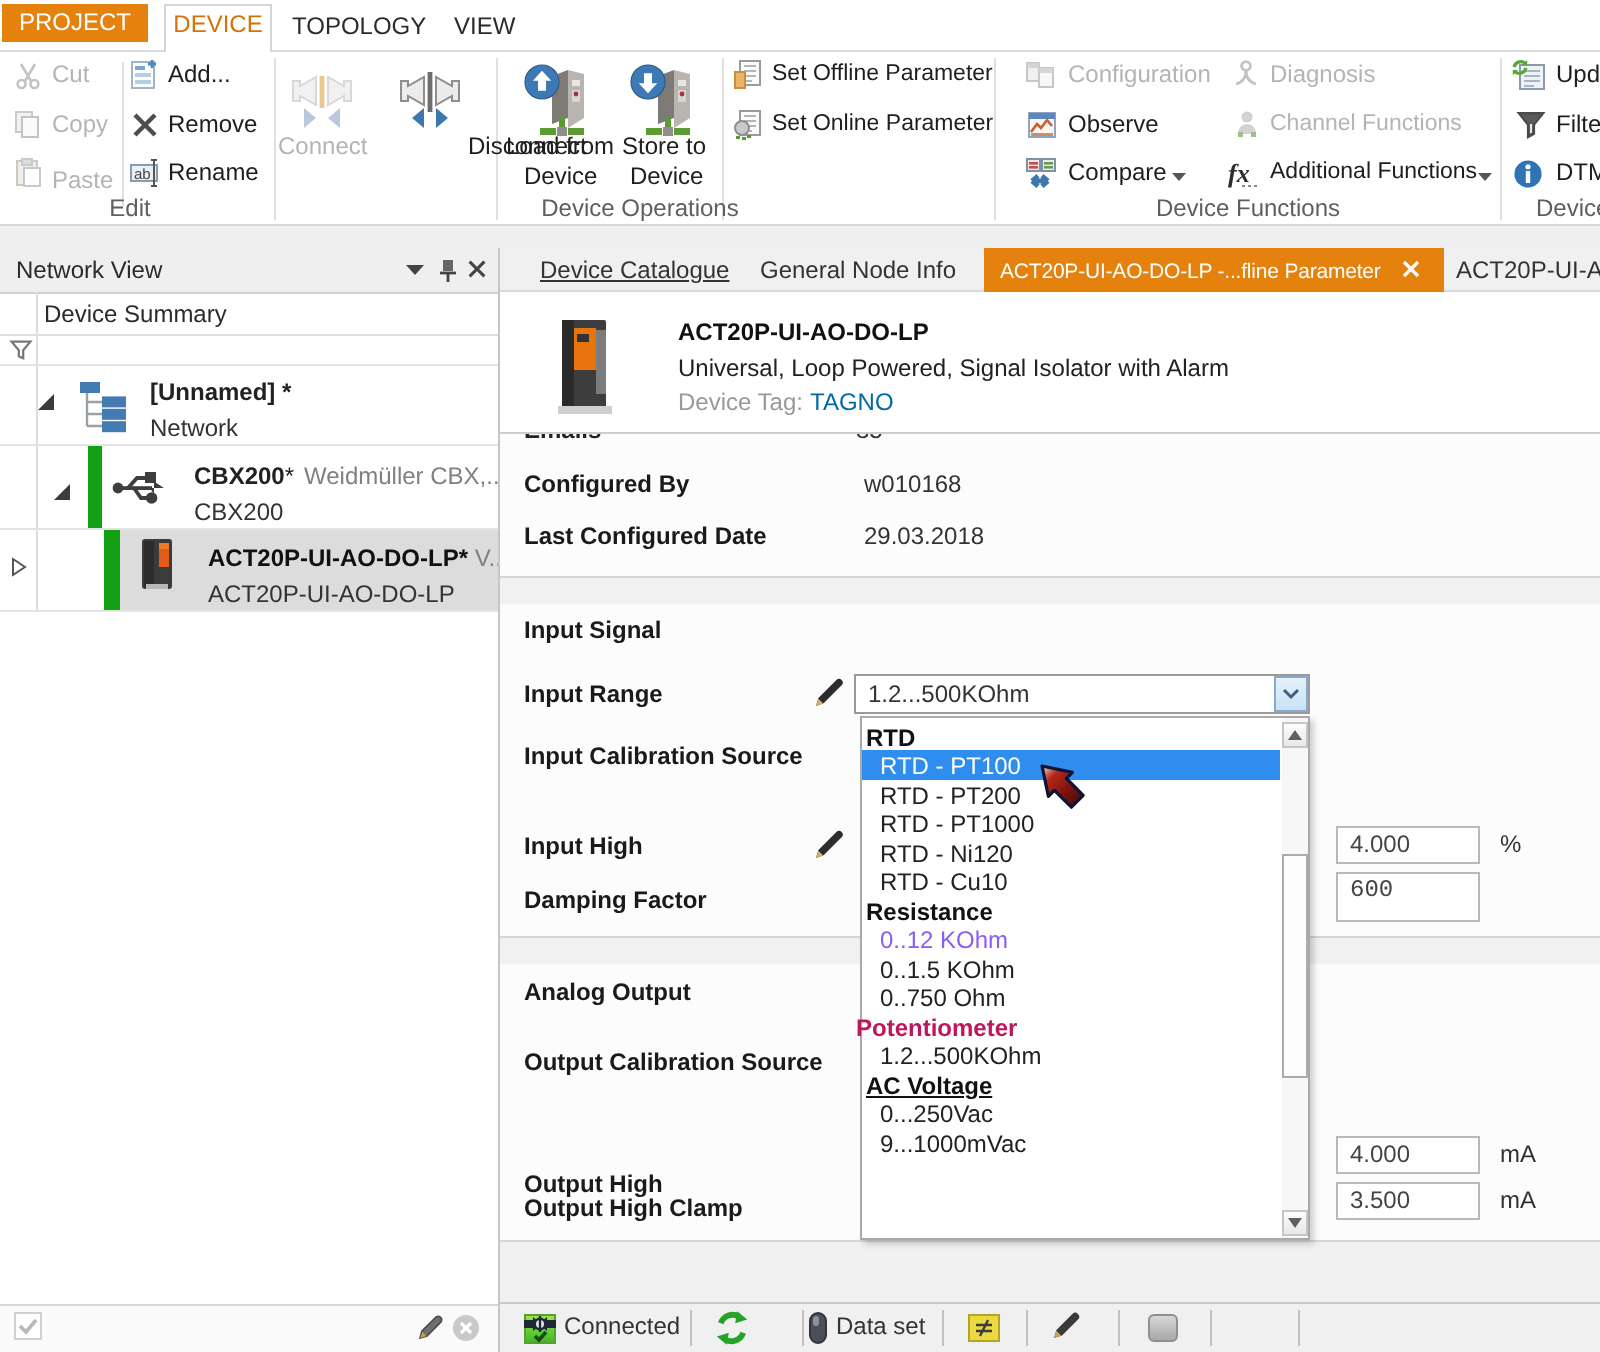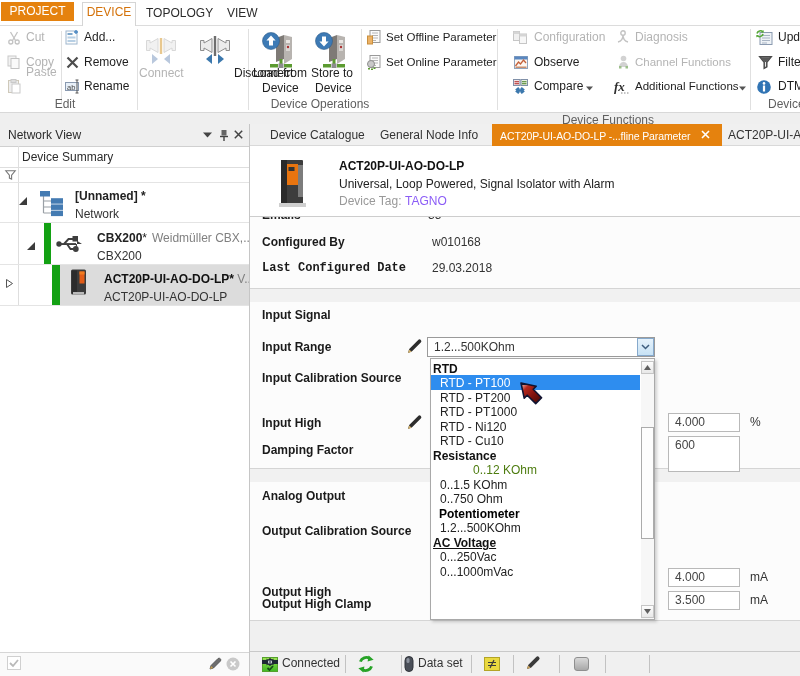--- a/index.html
+++ b/index.html
@@ -52,21 +52,21 @@
 <svg style="left:7px;top:55px;" width="14" height="14" viewBox="0 0 14 14">
   <rect x="1" y="1" width="8" height="10" fill="#f2f2f2" stroke="#c9c9c9"></rect>
   <rect x="4" y="3.5" width="8" height="10" fill="#fafafa" stroke="#c3c3c3"></rect>
 </svg>
 <div class="tx dis" style="left:26px;top:54px;">Copy</div>
 <svg style="left:7px;top:79px;" width="14" height="15" viewBox="0 0 14 15">
   <rect x="1.5" y="1.5" width="10" height="12" fill="#eee" stroke="#cfc9ba"></rect>
   <rect x="4" y="0.5" width="5" height="3" fill="#ddd" stroke="#c9c9c9"></rect>
   <rect x="5" y="5" width="8" height="9" fill="#fff" stroke="#c9c9c9"></rect>
 </svg>
-<div class="tx dis" style="left:26px;top:64px;text-align:center;">Paste</div>
+<div class="tx dis" style="left:26px;top:82px;text-align:center;">Paste</div>
 
 <svg style="left:65px;top:30px;" width="15" height="15" viewBox="0 0 15 15">
   <rect x="1" y="1" width="11" height="13" fill="#fdfdfd" stroke="#9eb6cd"></rect>
   <rect x="2.5" y="3" width="5" height="2" fill="#7da7cc"></rect>
   <rect x="2.5" y="6.5" width="8" height="2" fill="#b7cfe4"></rect>
   <rect x="2.5" y="10" width="8" height="2" fill="#b7cfe4"></rect>
   <path d="M9,2 h4 M11,0 v4" stroke="#4b88c2" stroke-width="1.4"></path>
 </svg>
 <div class="tx" style="left:84px;top:29px;">Add...</div>
 <svg style="left:66px;top:56px;" width="13" height="13" viewBox="0 0 13 13">
@@ -205,21 +205,21 @@
 <div class="tx dis" style="left:635px;top:54px;font-size:11.5px;">Channel Functions</div>
 <text></text>
 <svg style="left:614px;top:79px;" width="17" height="15" viewBox="0 0 17 15">
   <text x="0" y="12" font-size="13" font-style="italic" font-weight="bold" fill="#2d2d2d" font-family="Liberation Serif">fx</text>
   <path d="M7,14 h1.5 M10,14 h1.5 M13,14 h1.5" stroke="#888" stroke-width="1"></path>
 </svg>
 <div class="tx" style="left:635px;top:78px;font-size:11.5px;">Additional Functions</div>
 <svg style="left:739px;top:86px;" width="7" height="5" viewBox="0 0 7 5">
     <path d="M0,0.5 h7 l-3.5,4 z" fill="#555"></path>
   </svg>
-<div class="grplabel" style="left:548px;top:97px;width:120px;margin-top:16px;">Device Functions</div>
+<div class="grplabel" style="left:564px;top:97px;width:120px;">Device Functions</div>
 
 
 <svg style="left:756px;top:30px;" width="17" height="15" viewBox="0 0 17 15">
   <rect x="4" y="2.5" width="12" height="12" fill="#eef2f6" stroke="#8a9ab0"></rect>
   <path d="M6,5.5 h8 M6,8 h8 M6,10.5 h8 M6,13 h5" stroke="#a8b4c4" stroke-width="1"></path>
   <path d="M1,3.5 a3.5,3.5 0 0 1 6,-1.5" stroke="#57a839" stroke-width="1.6" fill="none"></path>
   <path d="M7.6,0 v2.6 h-2.6 z" fill="#57a839"></path>
   <path d="M7,4 a3.5,3.5 0 0 1 -6,1.5" stroke="#57a839" stroke-width="1.6" fill="none"></path>
   <path d="M0.4,7.6 v-2.6 h2.6 z" fill="#57a839"></path>
 </svg>
@@ -332,21 +332,21 @@
 </svg>
 <svg style="left:226px;top:657px;" width="14" height="14" viewBox="0 0 14 14">
   <circle cx="7" cy="7" r="6.5" fill="#c9c9c9"></circle>
   <path d="M4.5,4.5 l5,5 M9.5,4.5 l-5,5" stroke="#fff" stroke-width="1.6"></path>
 </svg>
 
 
 <div class="ab" style="left:250px;top:124px;width:550px;height:552px;background:#fcfcfc;"></div>
 
 <div class="ab" style="left:250px;top:124px;width:550px;height:22px;background:#f0f0f0;"></div>
-<div class="tx" style="left:270px;top:127px;color:#333;">Device Catalogue</div>
+<div class="tx" style="left:270px;top:127px;color:#333;text-decoration:underline;">Device Catalogue</div>
 <div class="tx" style="left:380px;top:127px;color:#333;">General Node Info</div>
 <div class="ab" style="left:492px;top:124px;width:230px;height:22px;background:#e5820e;"></div>
 <div class="tx" style="left:500px;top:128px;color:#fff;font-size:10.5px;letter-spacing:-0.1px;">ACT20P-UI-AO-DO-LP -...fline Parameter</div>
 <svg style="left:701px;top:130px;" width="9" height="9" viewBox="0 0 9 9">
   <path d="M1,1 L8,8 M8,1 L1,8" stroke="#fff" stroke-width="1.6"></path>
 </svg>
 <div class="tx" style="left:728px;top:127px;color:#333;">ACT20P-UI-AO-</div>
 
 <div class="hl" style="left:250px;top:145px;width:242px;background:#d9d9d9;"></div>
 <div class="hl" style="left:722px;top:145px;width:78px;background:#d9d9d9;"></div>
@@ -357,32 +357,32 @@
   <rect x="5" y="1" width="22" height="45" rx="1" fill="#3d3d3d"></rect>
   <rect x="5" y="1" width="6" height="45" fill="#2a2a2a"></rect>
   <rect x="11" y="5" width="11" height="21" fill="#e8740f"></rect>
   <rect x="12.5" y="8" width="6" height="4" fill="#333"></rect>
   <rect x="22" y="6" width="5" height="32" fill="#7c7c7c"></rect>
   <rect x="3" y="44" width="27" height="4" fill="#cfcfcf"></rect>
 </svg>
 <div class="tx b" style="left:339px;top:158px;color:#111;">ACT20P-UI-AO-DO-LP</div>
 <div class="tx" style="left:339px;top:176px;color:#222;">Universal, Loop Powered, Signal Isolator with Alarm</div>
 <div class="tx" style="left:339px;top:193px;color:#999;">Device Tag:</div>
-<div class="tx" style="left:405px;top:193px;color:#8b5cf6;">TAGNO</div>
+<div class="tx" style="left:405px;top:193px;color:#0369a1;">TAGNO</div>
 
 
 <div class="ab" style="left:250px;top:217px;width:550px;height:6px;overflow:hidden;">
   <div class="tx b" style="left:12px;top:-10px;color:#222;">Emails</div>
   <div class="tx" style="left:178px;top:-10px;color:#333;">35</div>
 </div>
 
 
 <div class="tx b" style="left:262px;top:234px;color:#1a1a1a;">Configured By</div>
 <div class="tx" style="left:432px;top:234px;color:#333;">w010168</div>
-<div class="tx b" style="left:262px;top:260px;color:#1a1a1a;font-family:Liberation Mono, monospace;">Last Configured Date</div>
+<div class="tx b" style="left:262px;top:260px;color:#1a1a1a;">Last Configured Date</div>
 <div class="tx" style="left:432px;top:260px;color:#333;">29.03.2018</div>
 
 <div class="hl" style="left:250px;top:288px;width:550px;background:#d5d5d5;"></div>
 <div class="ab" style="left:250px;top:289px;width:550px;height:13px;background:#f1f1f1;"></div>
 
 <div class="tx b" style="left:262px;top:307px;color:#1a1a1a;">Input Signal</div>
 <div class="tx b" style="left:262px;top:339px;color:#1a1a1a;">Input Range</div>
 <div class="tx b" style="left:262px;top:370px;color:#1a1a1a;">Input Calibration Source</div>
 <div class="tx b" style="left:262px;top:415px;color:#1a1a1a;">Input High</div>
 <div class="tx b" style="left:262px;top:442px;color:#1a1a1a;">Damping Factor</div>
@@ -404,21 +404,21 @@
   <path d="M1,14 l1.2,-3.6 2.4,2.4 z" fill="#d5b26a"></path>
 </svg>
 <svg style="left:407px;top:415px;" width="15" height="15" viewBox="0 0 15 15">
   <path d="M1,14 l1.2,-4 l9,-9 a1.2,1.2 0 0 1 2.6,2.6 l-9,9 z" fill="#2d2d2d"></path>
   <path d="M1,14 l1.2,-3.6 2.4,2.4 z" fill="#d5b26a"></path>
 </svg>
 
 
 <div class="ab" style="left:668px;top:413px;width:72px;height:19px;background:#fff;border:1px solid #b9b9b9;box-sizing:border-box;line-height:17px;padding-left:6px;color:#444;">4.000</div>
 <div class="tx" style="left:750px;top:414px;color:#333;">%</div>
-<div class="ab" style="left:668px;top:436px;width:72px;height:36px;background:#fff;border:1px solid #b9b9b9;box-sizing:border-box;line-height:17px;padding-left:6px;color:#444;">600</div>
+<div class="ab" style="left:668px;top:436px;width:72px;height:25px;background:#fff;border:1px solid #b9b9b9;box-sizing:border-box;line-height:17px;padding-left:6px;color:#444;font-family:Liberation Mono, monospace;">600</div>
 <div class="ab" style="left:668px;top:568px;width:72px;height:19px;background:#fff;border:1px solid #b9b9b9;box-sizing:border-box;line-height:17px;padding-left:6px;color:#444;">4.000</div>
 <div class="tx" style="left:750px;top:569px;color:#333;">mA</div>
 <div class="ab" style="left:668px;top:591px;width:72px;height:19px;background:#fff;border:1px solid #b9b9b9;box-sizing:border-box;line-height:17px;padding-left:6px;color:#444;">3.500</div>
 <div class="tx" style="left:750px;top:592px;color:#333;">mA</div>
 
 
 <div class="ab" style="left:427px;top:337px;width:228px;height:20px;background:#fff;border:1px solid #9a9a9a;box-sizing:border-box;"></div>
 <div class="tx" style="left:434px;top:339px;color:#333;">1.2...500KOhm</div>
 <div class="ab" style="left:637px;top:338px;width:17px;height:18px;background:linear-gradient(#e6f2fb,#c7e2f5);border:1px solid #86a9cc;box-sizing:border-box;"></div>
 <svg style="left:641px;top:344px;" width="9" height="6" viewBox="0 0 9 6">
@@ -480,28 +480,28 @@
 
 <div class="ab" style="left:430px;top:358px;width:225px;height:262px;background:#fff;border:1px solid #a9a9a9;box-sizing:border-box;box-shadow:2px 2px 3px rgba(0,0,0,0.18);"></div>
 <div class="tx b" style="left:433px;top:361px;color:#111;">RTD</div>
 <div class="ab" style="left:431px;top:375px;width:209px;height:15px;background:#2e8def;"></div>
 <div class="tx" style="left:440px;top:375px;color:#fff;">RTD - PT100</div>
 <div class="tx" style="left:440px;top:390px;color:#222;">RTD - PT200</div>
 <div class="tx" style="left:440px;top:404px;color:#222;">RTD - PT1000</div>
 <div class="tx" style="left:440px;top:419px;color:#222;">RTD - Ni120</div>
 <div class="tx" style="left:440px;top:433px;color:#222;">RTD - Cu10</div>
 <div class="tx b" style="left:433px;top:448px;color:#111;">Resistance</div>
-<div class="tx" style="left:440px;top:462px;color:#4d7c0f;margin-left:33px;">0..12 KOhm</div>
+<div class="tx" style="left:440px;top:462px;color:#8b5cf6;">0..12 KOhm</div>
 <div class="tx" style="left:440px;top:477px;color:#222;">0..1.5 KOhm</div>
 <div class="tx" style="left:440px;top:491px;color:#222;">0..750 Ohm</div>
-<div class="tx b" style="left:439px;top:506px;color:#000000;">Potentiometer</div>
+<div class="tx b" style="left:428px;top:506px;color:#be185d;">Potentiometer</div>
 <div class="tx" style="left:440px;top:520px;color:#222;">1.2...500KOhm</div>
 <div class="tx b" style="left:433px;top:535px;color:#111;text-decoration:underline;">AC Voltage</div>
 <div class="tx" style="left:440px;top:549px;color:#222;">0...250Vac</div>
-<div class="tx" style="left:440px;top:564px;color:#222;">0...1000mVac</div>
+<div class="tx" style="left:440px;top:564px;color:#222;">9...1000mVac</div>
 
 
 <div class="ab" style="left:641px;top:359px;width:13px;height:260px;background:#f7f7f7;"></div>
 <div class="ab" style="left:641px;top:361px;width:13px;height:13px;background:linear-gradient(#fdfdfd,#e8e8e8);border:1px solid #c6c6c6;box-sizing:border-box;"></div>
 <svg style="left:644px;top:365px;" width="7" height="5" viewBox="0 0 7 5">
     <path d="M3.5,0 l3.5,5 h-7 z" fill="#606060"></path>
   </svg>
 <div class="ab" style="left:641px;top:605px;width:13px;height:13px;background:linear-gradient(#fdfdfd,#e8e8e8);border:1px solid #c6c6c6;box-sizing:border-box;"></div>
 <svg style="left:644px;top:609px;" width="7" height="5" viewBox="0 0 7 5">
     <path d="M3.5,5 l3.5,-5 h-7 z" fill="#606060"></path>

